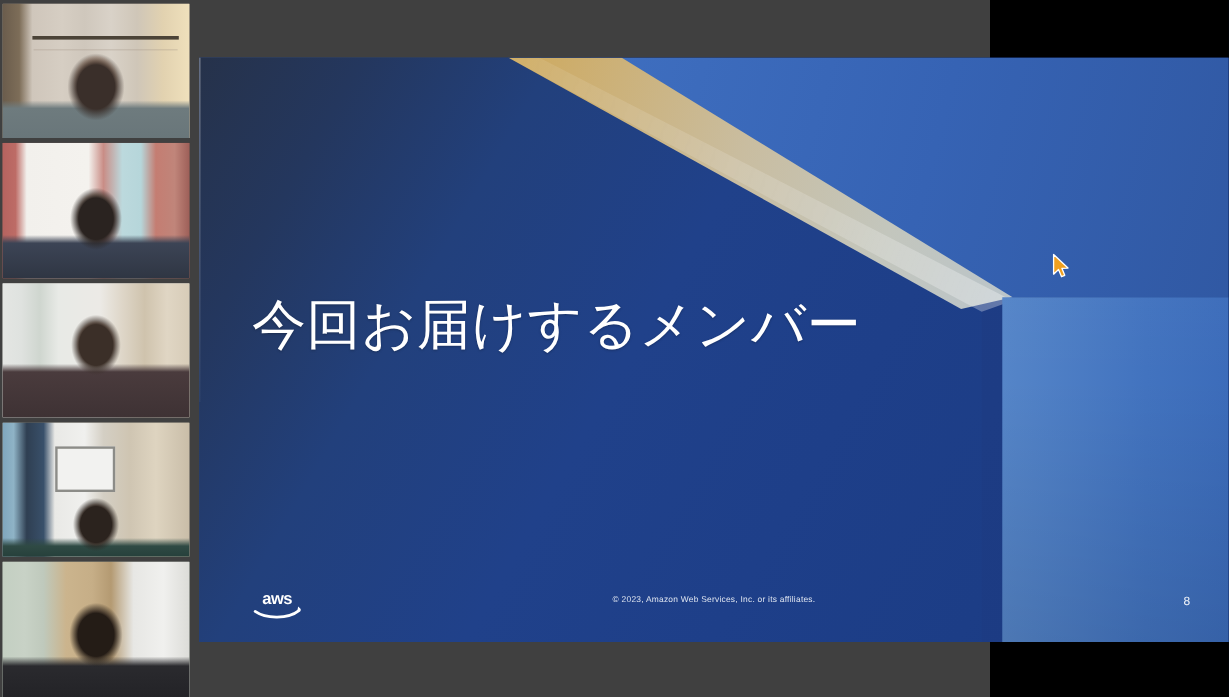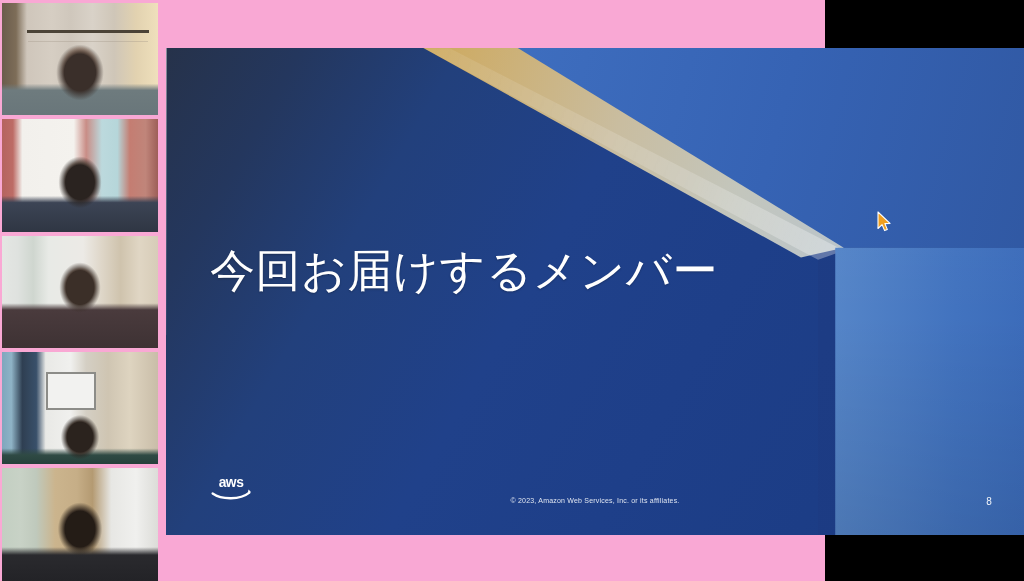--- a/index.html
+++ b/index.html
@@ -11,21 +11,21 @@
     width: 1024px;
     height: 581px;
     overflow: hidden;
     font-family: "Liberation Sans", sans-serif;
   }
 
   #app {
     position: relative;
     width: 825px;
     height: 581px;
-    background: #f9a8d4;
+    background: #404040;
   }
 
   
   #filmstrip {
     position: absolute;
     left: 0;
     top: 0;
     width: 160px;
     height: 581px;
   }
@@ -187,21 +187,21 @@
     line-height: 1.2;
     letter-spacing: 0.5px;
     font-weight: 500;
     white-space: nowrap;
     text-shadow: 0 1px 2px rgba(0,0,0,0.25);
   }
 
   .aws-logo {
     position: absolute;
     left: 42px;
-    bottom: 32px;
+    bottom: 16px;
     width: 46px;
     height: 30px;
     color: #ffffff;
   }
   .aws-logo svg { display: block; width: 100%; height: 100%; }
 
   .slide-copyright {
     position: absolute;
     left: 0;
     right: 0;

